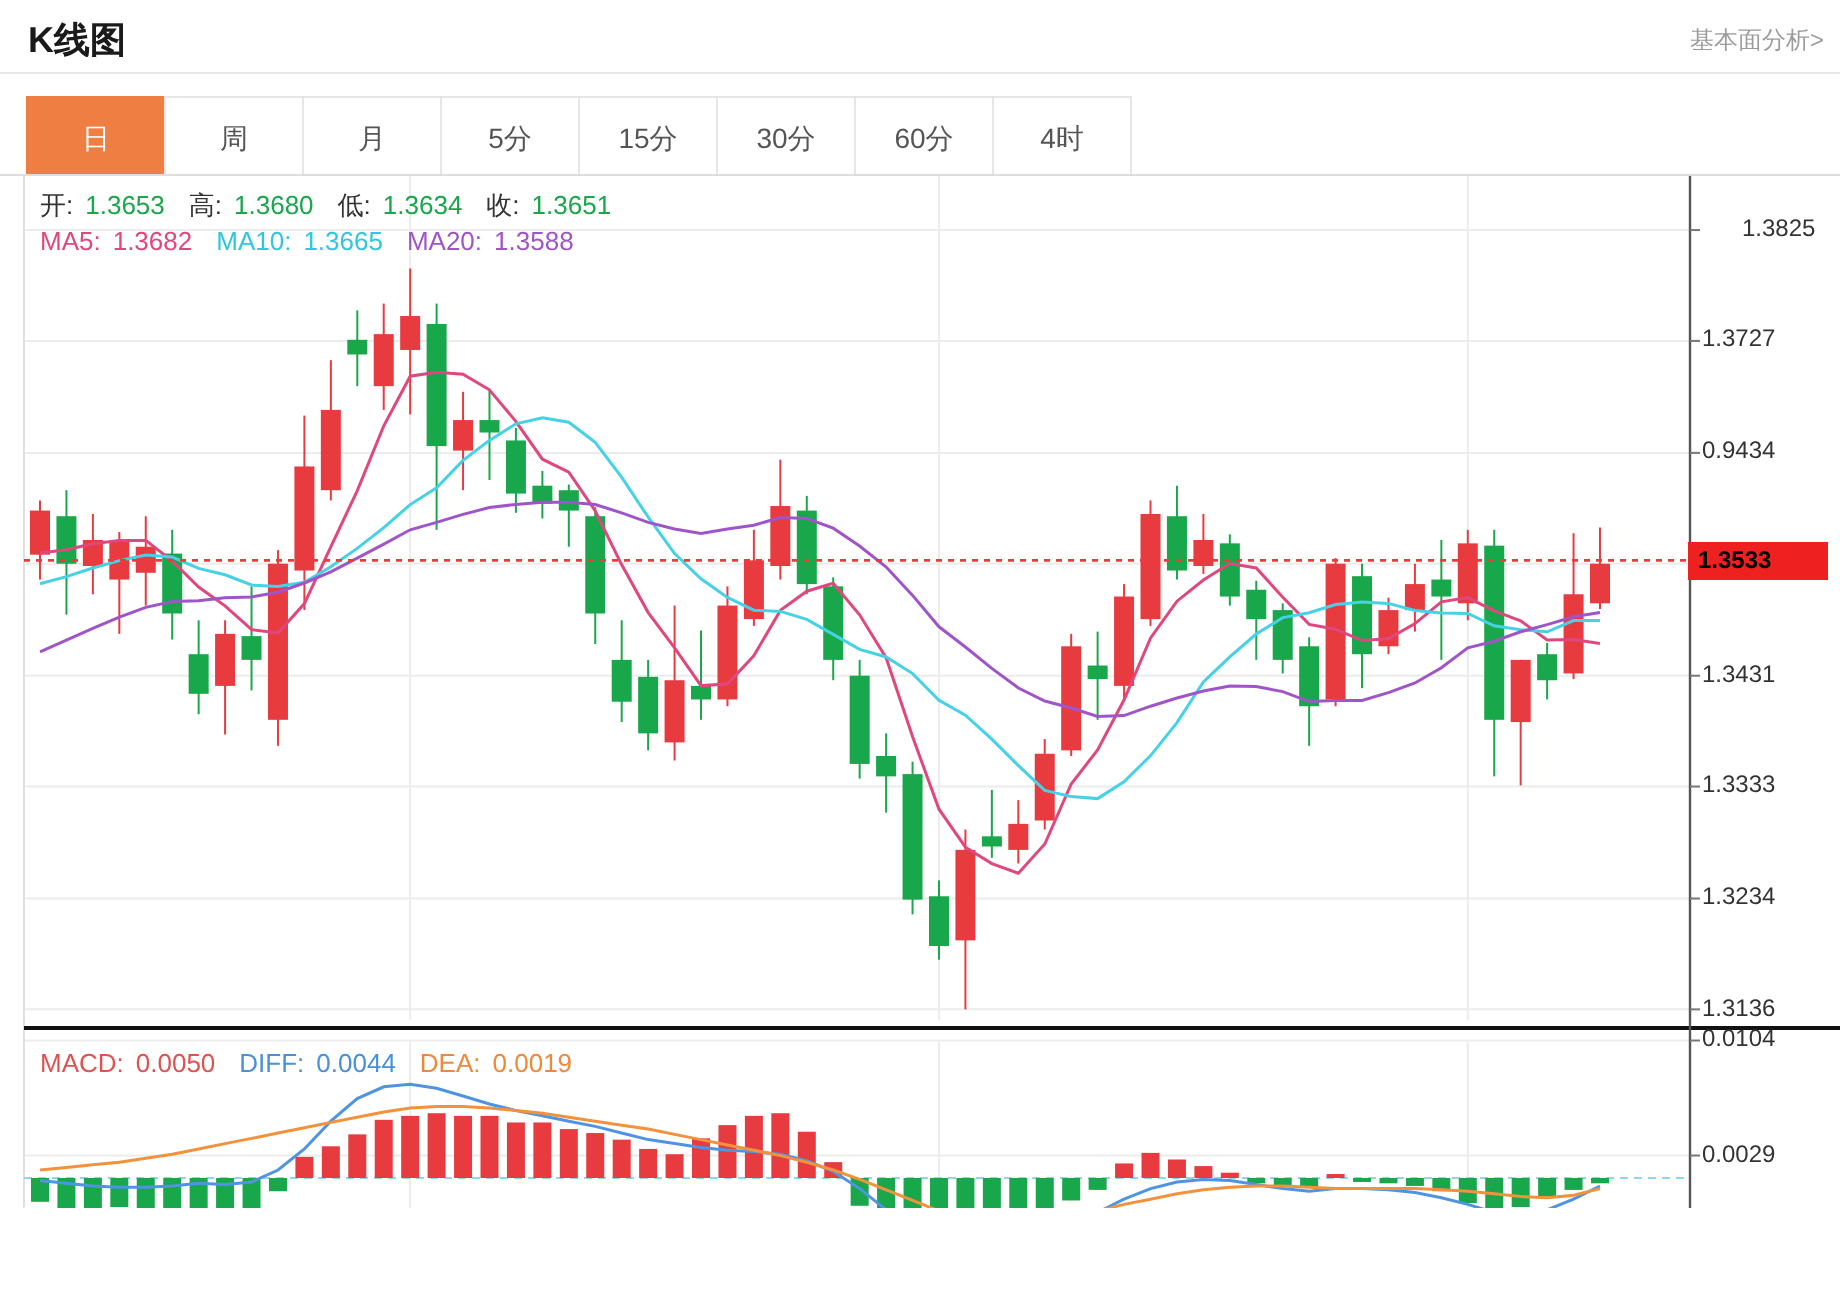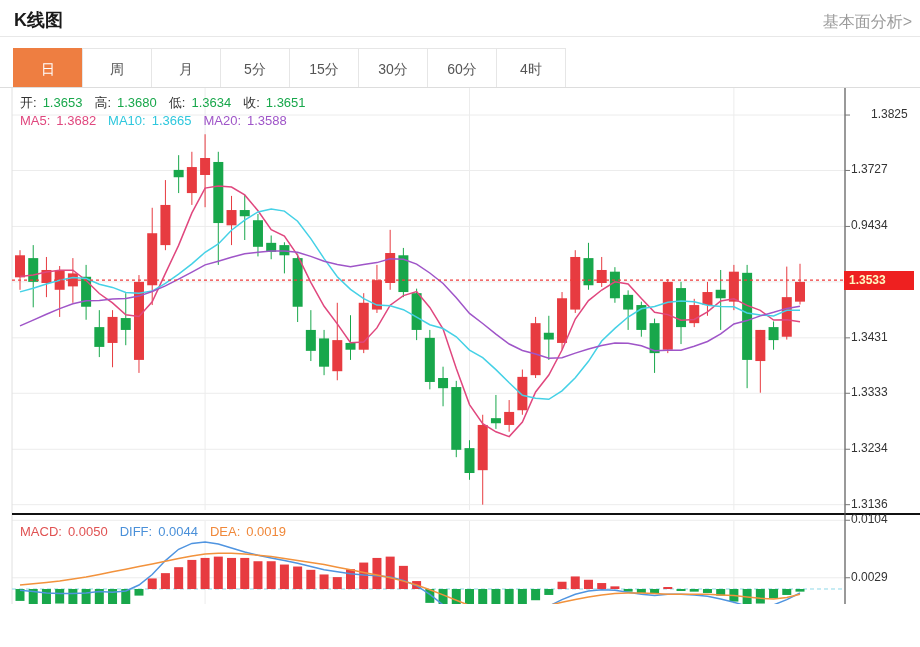--- a/index.html
+++ b/index.html
@@ -1,33 +1,33 @@
 <!DOCTYPE html>
 <html><head>
 <meta charset="utf-8">
 <style>
   html,body{margin:0;padding:0;background:#fff;}
   #app{position:relative;width:920px;height:604px;background:#fff;overflow:hidden;
        font-family:"Liberation Sans","DejaVu Sans",sans-serif;}
   .title{position:absolute;left:14px;top:8px;font-size:18px;font-weight:bold;color:#1a1a1a;}
-  .analysis-link{position:absolute;right:8px;top:12px;font-size:16px;color:#9b9b9b;cursor:pointer;}
+  .analysis-link{position:absolute;right:8px;top:12px;font-size:12px;color:#9b9b9b;cursor:pointer;}
   .hdr-divider{position:absolute;left:0;top:36px;width:920px;height:1px;background:#e8e8e8;}
   .tabbar{position:absolute;left:14px;top:48px;display:flex;}
   .tab{width:70px;height:40px;line-height:40px;text-align:center;font-size:14px;color:#555;
        background:#fff;border:1px solid #e6e6e6;margin-left:-1px;box-sizing:border-box;cursor:pointer;}
   .tab.active{background:#ee7e41;color:#fff;border-color:#ee7e41;}
   .tab-underline{position:absolute;left:0;top:87px;width:920px;height:1px;background:#ddd;}
   #chart-svg{position:absolute;left:0;top:0;}
   .overlay-row{position:absolute;font-size:13px;white-space:nowrap;}
   .overlay-row span{margin-right:6px;}
   .overlay-row .lbl{color:#333;}
   .pair{margin-right:16px;display:inline-block;text-align:center;}
   .axis-label{position:absolute;left:851px;font-size:12px;color:#333;width:66px;}
   .price-badge{position:absolute;left:844px;top:271px;width:70px;height:19px;line-height:19px;
-       background:#ee2020;color:#fef9c3;font-size:12px;font-weight:bold;padding-left:5px;box-sizing:border-box;}
+       background:#ee2020;color:#000000;font-size:12px;font-weight:bold;padding-left:5px;box-sizing:border-box;}
 </style>
 </head>
 <body>
 
 <div id="app">
   <div class="title">K线图</div>
   <div class="analysis-link">基本面分析&gt;</div>
   <div class="hdr-divider"></div>
 
   <div class="tabbar" id="tabbar">

